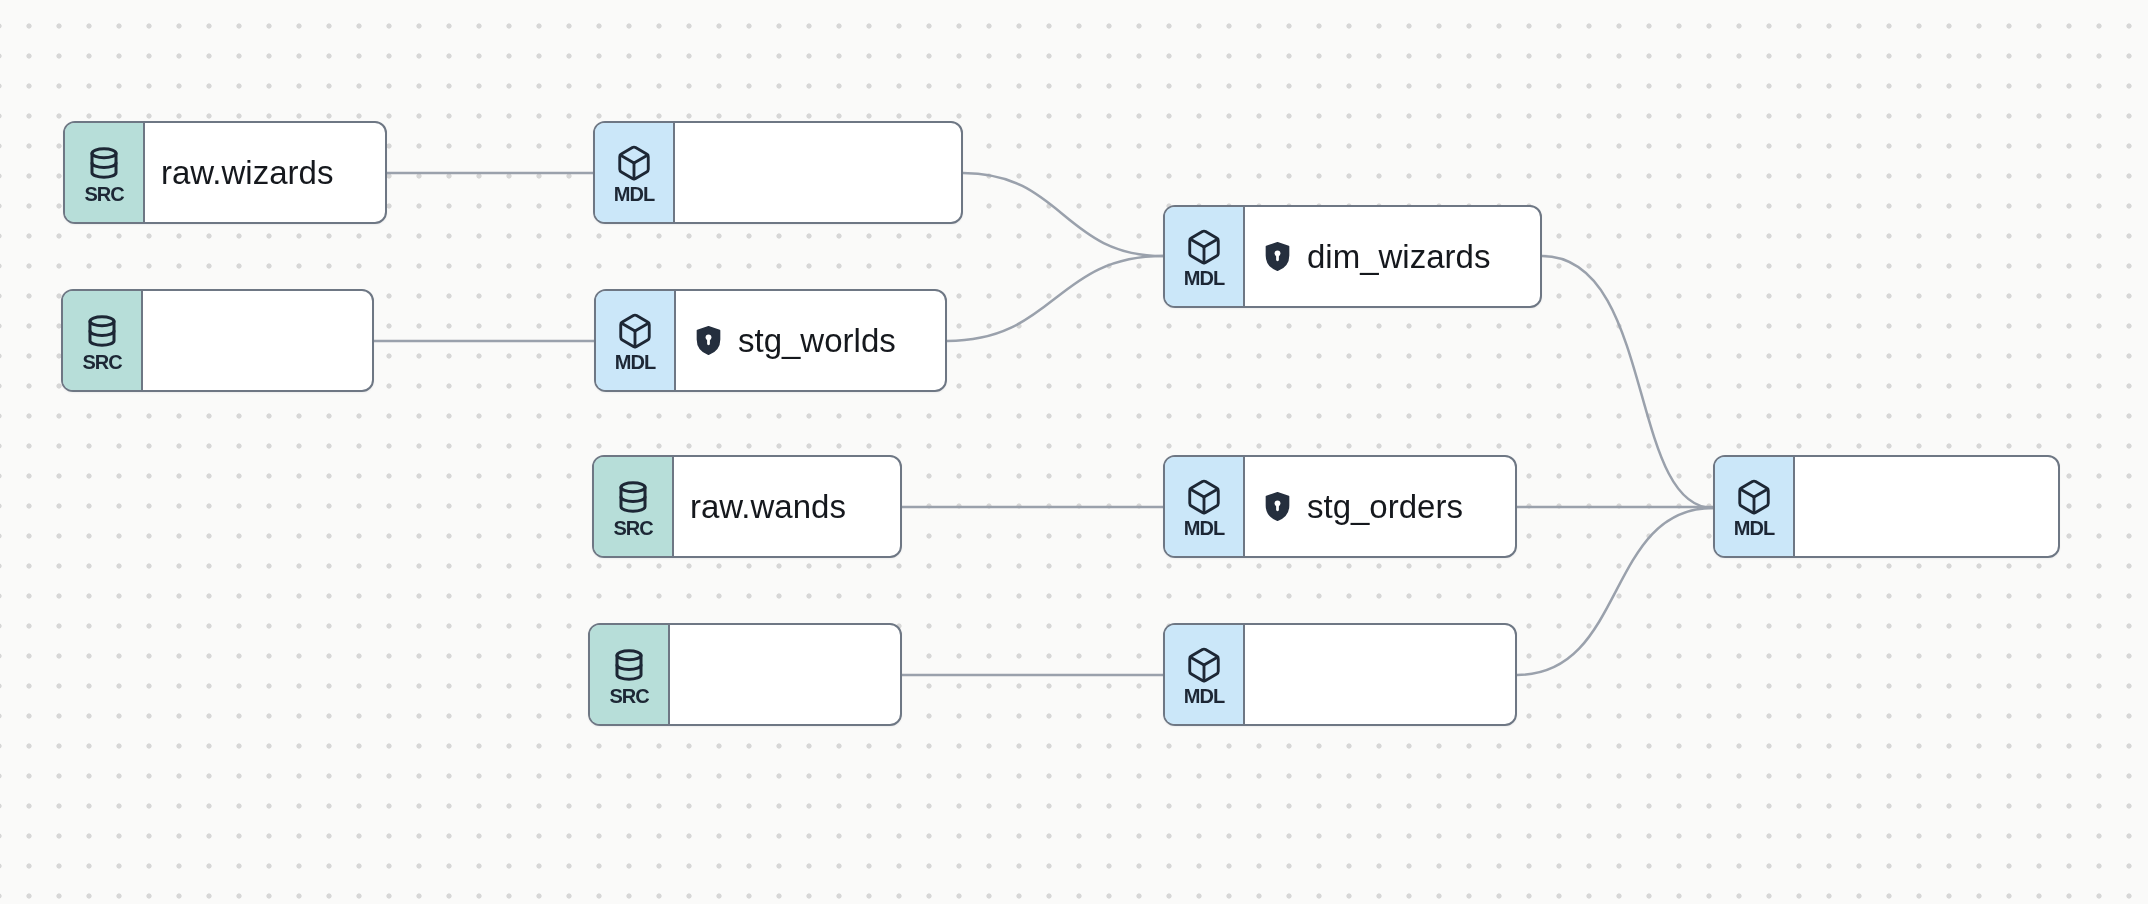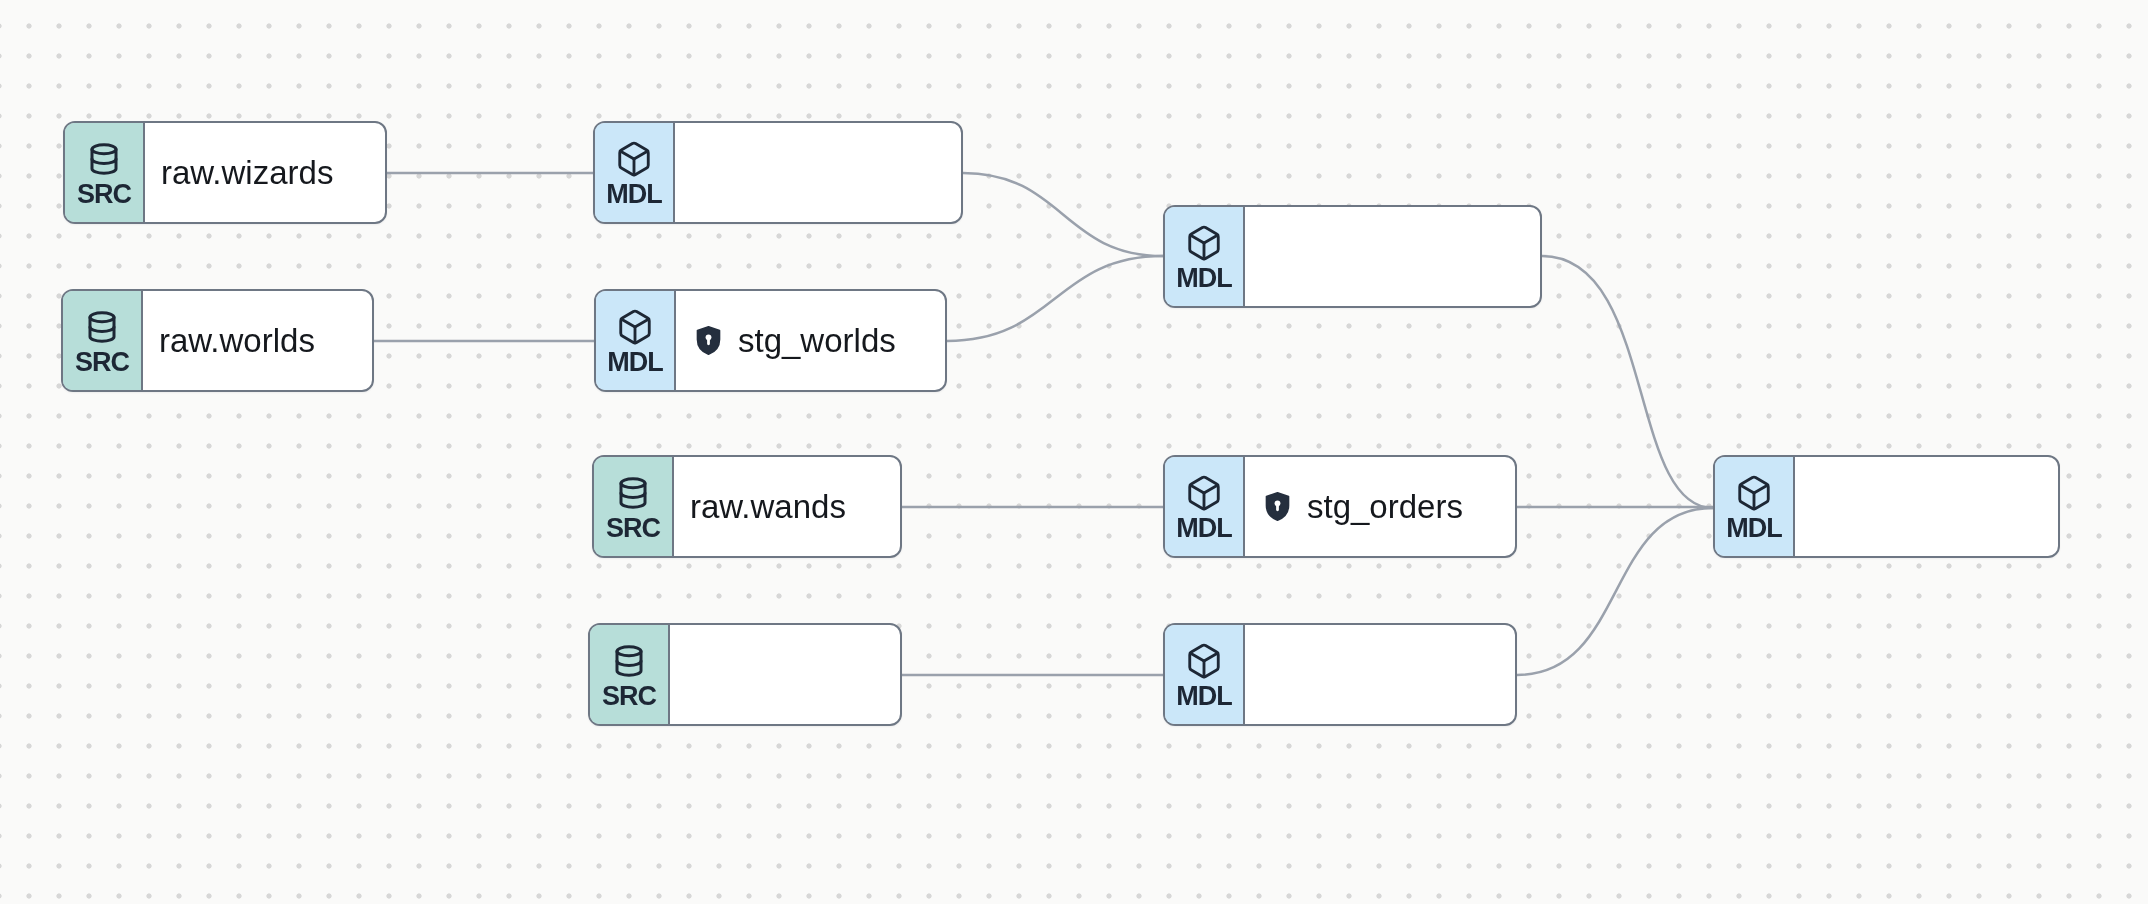--- a/index.html
+++ b/index.html
@@ -49,21 +49,21 @@
     justify-content: center;
     gap: 2px;
     padding-top: 3px;
     border-right: 2px solid #6e7784;
     border-radius: 9px 0 0 9px;
     box-sizing: border-box;
   }
   .badge.src { background: #b7ded9; }
   .badge.mdl { background: #cbe7f9; }
   .badge-label {
-    font-size: 27px;
+    font-size: 20px;
     font-weight: 700;
     letter-spacing: -1px;
     line-height: 1.05;
     color: #1d2735;
   }
   .name-wrap {
     flex: 1;
     display: flex;
     align-items: center;
     justify-content: flex-start;
@@ -123,23 +123,20 @@
 
   <div class="node" style="left:61px; top:289px; width:313px;">
     <div class="badge src">
       <svg class="icon-svg" width="36" height="38" viewBox="0 0 24 24" fill="none" stroke="#1d2735" stroke-width="2" stroke-linecap="round" stroke-linejoin="round">
         <ellipse cx="12" cy="5.5" rx="8" ry="3"></ellipse>
         <path d="M4 5.5 V12 a8 3 0 0 0 16 0 V5.5"></path>
         <path d="M4 12 V18.5 a8 3 0 0 0 16 0 V12"></path>
       </svg>
       <span class="badge-label">SRC</span>
     </div>
-    <div class="name-wrap">
-      <span class="name">raw.worlds</span>
-    </div>
   </div>
 
   <div class="node" style="left:594px; top:289px; width:353px;">
     <div class="badge mdl">
       <svg class="icon-svg" width="38" height="38" viewBox="0 0 24 24" fill="none" stroke="#1d2735" stroke-width="1.8" stroke-linecap="round" stroke-linejoin="round">
         <path d="M21 16V8a2 2 0 0 0-1-1.73l-7-4a2 2 0 0 0-2 0l-7 4A2 2 0 0 0 3 8v8a2 2 0 0 0 1 1.73l7 4a2 2 0 0 0 2 0l7-4A2 2 0 0 0 21 16z"></path>
         <polyline points="3.27 6.96 12 12.01 20.73 6.96"></polyline>
         <line x1="12" y1="22.08" x2="12" y2="12"></line>
       </svg>
       <span class="badge-label">MDL</span>
@@ -156,51 +153,59 @@
 
   <div class="node" style="left:1163px; top:205px; width:379px;">
     <div class="badge mdl">
       <svg class="icon-svg" width="38" height="38" viewBox="0 0 24 24" fill="none" stroke="#1d2735" stroke-width="1.8" stroke-linecap="round" stroke-linejoin="round">
         <path d="M21 16V8a2 2 0 0 0-1-1.73l-7-4a2 2 0 0 0-2 0l-7 4A2 2 0 0 0 3 8v8a2 2 0 0 0 1 1.73l7 4a2 2 0 0 0 2 0l7-4A2 2 0 0 0 21 16z"></path>
         <polyline points="3.27 6.96 12 12.01 20.73 6.96"></polyline>
         <line x1="12" y1="22.08" x2="12" y2="12"></line>
       </svg>
       <span class="badge-label">MDL</span>
     </div>
-  </div>
-
-  <div class="node" style="left:592px; top:455px; width:310px;">
-    <div class="badge src">
-      <svg class="icon-svg" width="36" height="38" viewBox="0 0 24 24" fill="none" stroke="#1d2735" stroke-width="2" stroke-linecap="round" stroke-linejoin="round">
-        <ellipse cx="12" cy="5.5" rx="8" ry="3"></ellipse>
-        <path d="M4 5.5 V12 a8 3 0 0 0 16 0 V5.5"></path>
-        <path d="M4 12 V18.5 a8 3 0 0 0 16 0 V12"></path>
-      </svg>
-      <span class="badge-label">SRC</span>
-    </div>
-    <div class="name-wrap">
-      <span class="name">raw.wands</span>
-    </div>
-  </div>
-
-  <div class="node" style="left:1163px; top:455px; width:354px;">
-    <div class="badge mdl">
-      <svg class="icon-svg" width="38" height="38" viewBox="0 0 24 24" fill="none" stroke="#1d2735" stroke-width="1.8" stroke-linecap="round" stroke-linejoin="round">
-        <path d="M21 16V8a2 2 0 0 0-1-1.73l-7-4a2 2 0 0 0-2 0l-7 4A2 2 0 0 0 3 8v8a2 2 0 0 0 1 1.73l7 4a2 2 0 0 0 2 0l7-4A2 2 0 0 0 21 16z"></path>
-        <polyline points="3.27 6.96 12 12.01 20.73 6.96"></polyline>
-        <line x1="12" y1="22.08" x2="12" y2="12"></line>
-      </svg>
-      <span class="badge-label">MDL</span>
-    </div>
     <div class="name-wrap">
       <svg class="icon-svg" width="33" height="33" viewBox="0 0 24 24">
         <path fill="#252f3e" stroke="#252f3e" stroke-width="1.2" stroke-linejoin="round" d="M12 2l8 2.8v6.4c0 5.2-3.4 9-8 10.8-4.6-1.8-8-5.6-8-10.8V4.8z"></path>
         <circle cx="12" cy="9.7" r="2.1" fill="#ffffff"></circle>
         <rect x="11" y="10.8" width="2" height="4.6" rx="1" fill="#ffffff"></rect>
       </svg>
+      <span class="name">dim_wizards</span>
+    </div>
+  </div>
+
+  <div class="node" style="left:592px; top:455px; width:310px;">
+    <div class="badge src">
+      <svg class="icon-svg" width="36" height="38" viewBox="0 0 24 24" fill="none" stroke="#1d2735" stroke-width="2" stroke-linecap="round" stroke-linejoin="round">
+        <ellipse cx="12" cy="5.5" rx="8" ry="3"></ellipse>
+        <path d="M4 5.5 V12 a8 3 0 0 0 16 0 V5.5"></path>
+        <path d="M4 12 V18.5 a8 3 0 0 0 16 0 V12"></path>
+      </svg>
+      <span class="badge-label">SRC</span>
+    </div>
+    <div class="name-wrap">
+      <span class="name">raw.wands</span>
+    </div>
+  </div>
+
+  <div class="node" style="left:1163px; top:455px; width:354px;">
+    <div class="badge mdl">
+      <svg class="icon-svg" width="38" height="38" viewBox="0 0 24 24" fill="none" stroke="#1d2735" stroke-width="1.8" stroke-linecap="round" stroke-linejoin="round">
+        <path d="M21 16V8a2 2 0 0 0-1-1.73l-7-4a2 2 0 0 0-2 0l-7 4A2 2 0 0 0 3 8v8a2 2 0 0 0 1 1.73l7 4a2 2 0 0 0 2 0l7-4A2 2 0 0 0 21 16z"></path>
+        <polyline points="3.27 6.96 12 12.01 20.73 6.96"></polyline>
+        <line x1="12" y1="22.08" x2="12" y2="12"></line>
+      </svg>
+      <span class="badge-label">MDL</span>
+    </div>
+    <div class="name-wrap">
+      <svg class="icon-svg" width="33" height="33" viewBox="0 0 24 24">
+        <path fill="#252f3e" stroke="#252f3e" stroke-width="1.2" stroke-linejoin="round" d="M12 2l8 2.8v6.4c0 5.2-3.4 9-8 10.8-4.6-1.8-8-5.6-8-10.8V4.8z"></path>
+        <circle cx="12" cy="9.7" r="2.1" fill="#ffffff"></circle>
+        <rect x="11" y="10.8" width="2" height="4.6" rx="1" fill="#ffffff"></rect>
+      </svg>
       <span class="name">stg_orders</span>
     </div>
   </div>
 
   <div class="node" style="left:588px; top:623px; width:314px;">
     <div class="badge src">
       <svg class="icon-svg" width="36" height="38" viewBox="0 0 24 24" fill="none" stroke="#1d2735" stroke-width="2" stroke-linecap="round" stroke-linejoin="round">
         <ellipse cx="12" cy="5.5" rx="8" ry="3"></ellipse>
         <path d="M4 5.5 V12 a8 3 0 0 0 16 0 V5.5"></path>
         <path d="M4 12 V18.5 a8 3 0 0 0 16 0 V12"></path>

